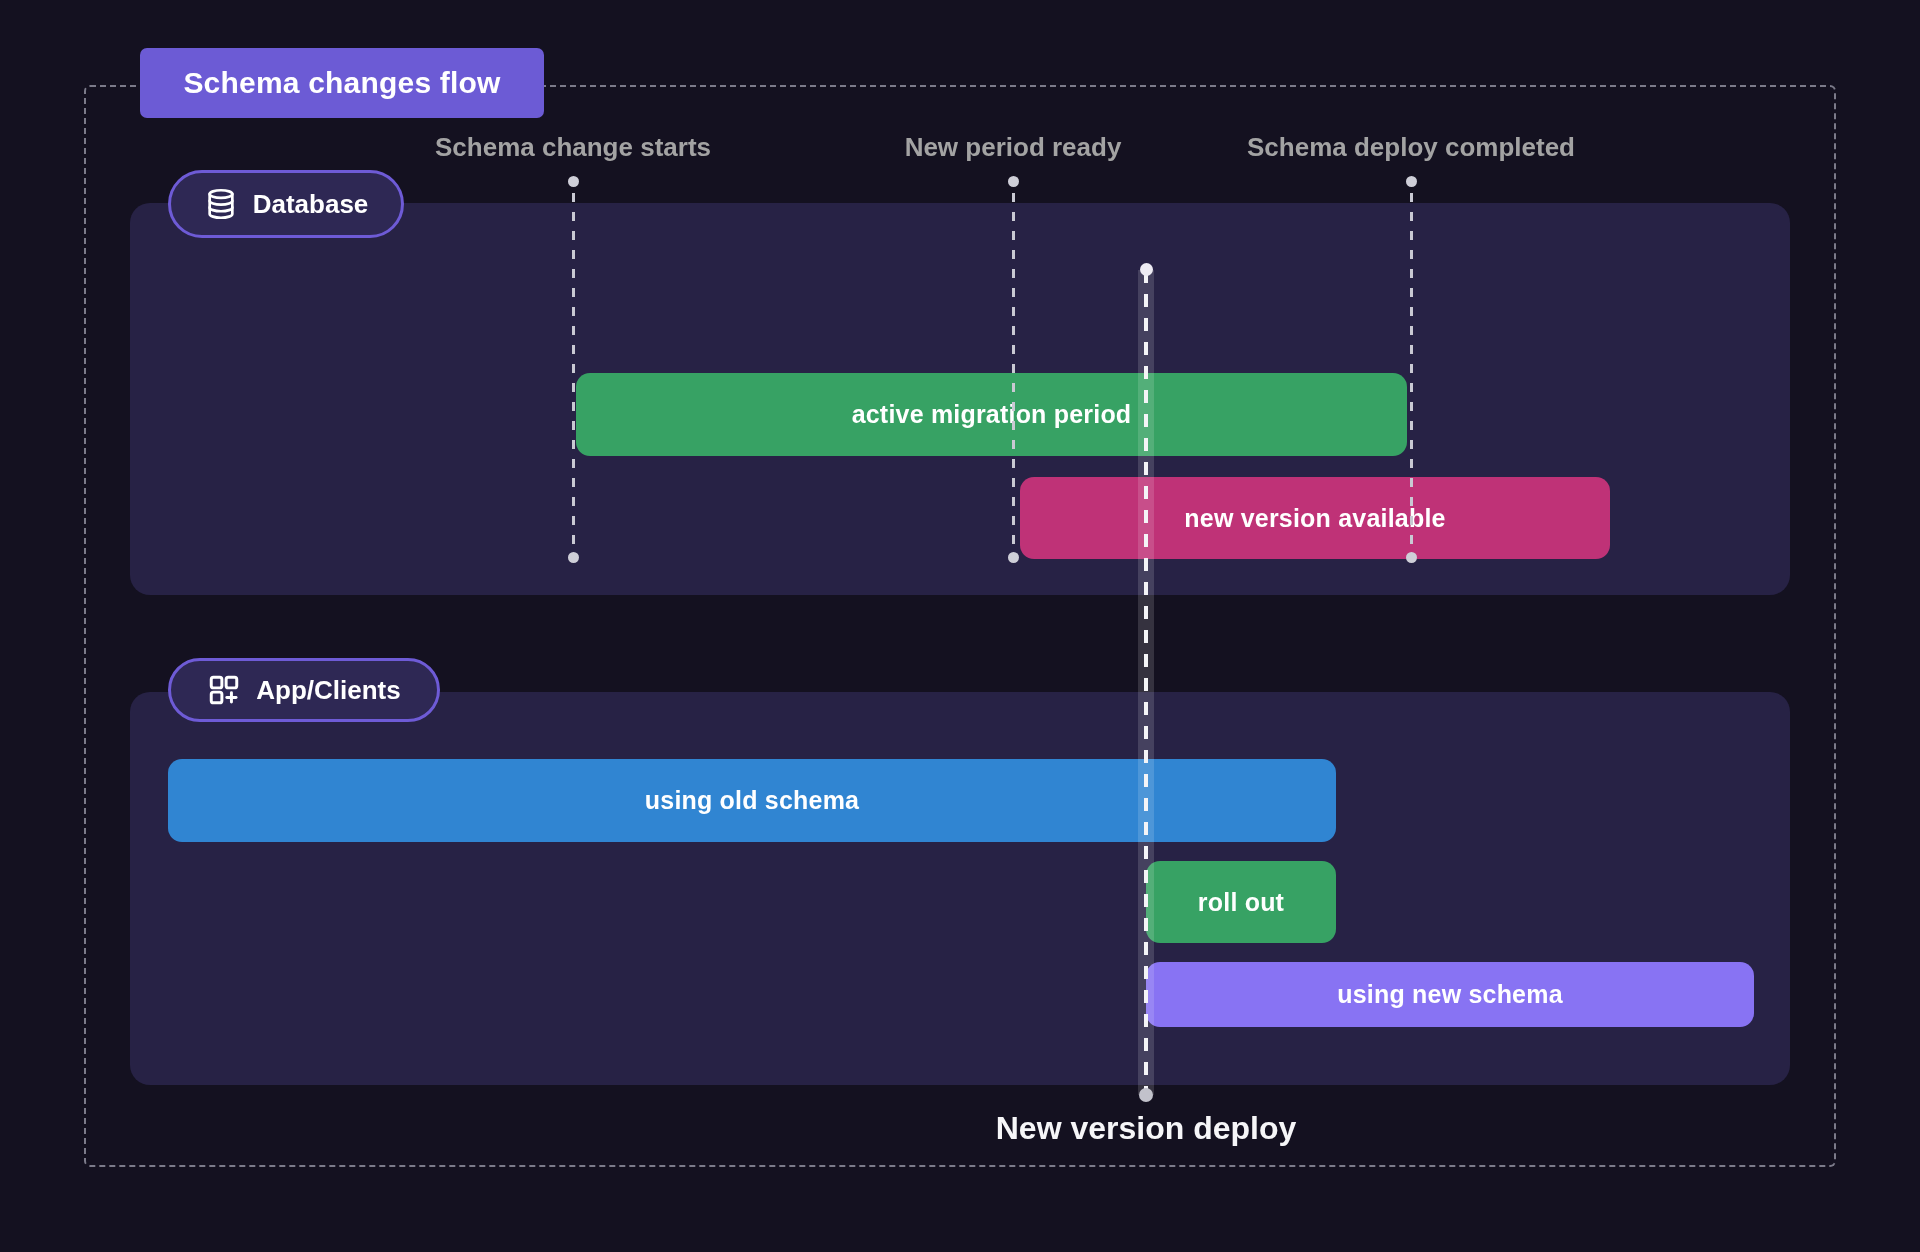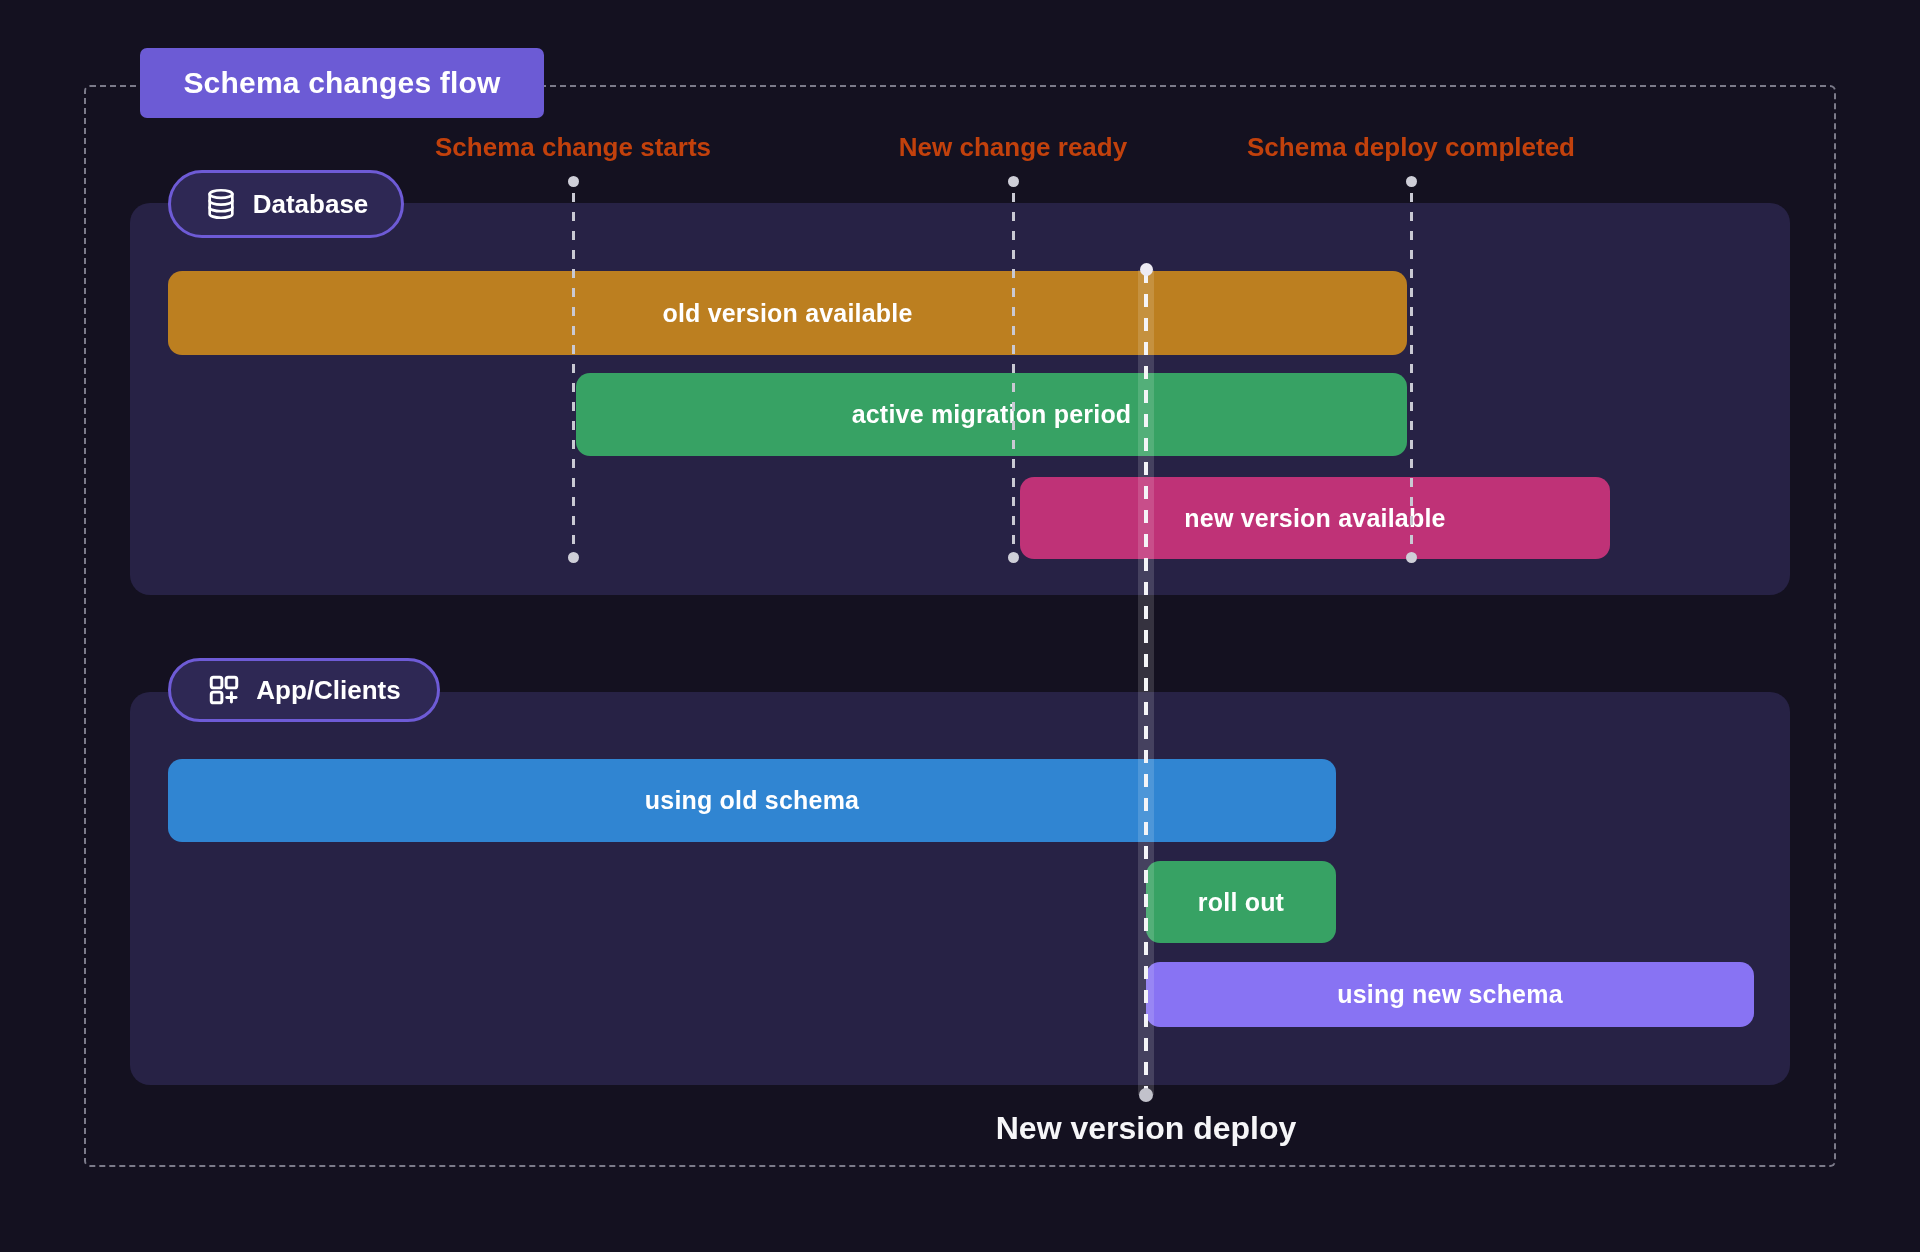--- a/index.html
+++ b/index.html
@@ -34,21 +34,21 @@
   .icon{width:34px;height:34px;stroke:#ffffff;fill:none;stroke-width:1.9;stroke-linecap:round;stroke-linejoin:round;}
   .bar{
     position:absolute;z-index:2;
     border-radius:14px;
     display:flex;align-items:center;justify-content:center;
   }
   .bar-label{color:#ffffff;font-size:25px;font-weight:700;letter-spacing:.2px;}
   .milestone{position:absolute;top:0;width:0;height:0;z-index:4;}
   .m-label{
     position:absolute;top:132px;left:0;transform:translateX(-50%);
-    white-space:nowrap;color:#c2410c;font-size:26px;font-weight:700;
+    white-space:nowrap;color:#a3a3a3;font-size:26px;font-weight:700;
   }
   .m-dot-top{position:absolute;top:176px;left:-5.5px;width:11px;height:11px;border-radius:50%;background:#cfcfd8;}
   .m-line{
     position:absolute;top:193px;left:-1.5px;width:3px;height:360px;
     background:repeating-linear-gradient(to bottom,#c9c9d3 0 9px,transparent 9px 19px);
   }
   .m-dot-bottom{position:absolute;top:552px;left:-5.5px;width:11px;height:11px;border-radius:50%;background:#cfcfd8;}
   .deploy{position:absolute;top:0;width:0;height:0;z-index:5;}
   .d-band{
     position:absolute;top:270px;left:-8px;width:16px;height:825px;
@@ -79,23 +79,20 @@
   <div class="panel" style="left: 130px; top: 203px; width: 1660px; height: 392px;"></div>
   <div class="pill" style="left: 168px; top: 170px; width: 236px; height: 68px;">
     <svg class="icon" viewBox="0 0 24 24">
       <ellipse cx="12" cy="5" rx="8" ry="2.7"></ellipse>
       <path d="M4 5v4.7c0 1.5 3.6 2.7 8 2.7s8-1.2 8-2.7V5"></path>
       <path d="M4 9.7v4.7c0 1.5 3.6 2.7 8 2.7s8-1.2 8-2.7V9.7"></path>
       <path d="M4 14.4V19c0 1.5 3.6 2.7 8 2.7s8-1.2 8-2.7v-4.6"></path>
     </svg>
     <span class="pill-label">Database</span>
   </div>
-  <div class="bar" style="left: 168px; top: 271px; width: 1239px; height: 84px; background-color: rgb(188, 127, 32);">
-    <span class="bar-label">old version available</span>
-  </div>
   <div class="bar" style="left: 576px; top: 373px; width: 831px; height: 83px; background-color: rgb(55, 162, 100);">
     <span class="bar-label">active migration period</span>
   </div>
   <div class="bar" style="left: 1020px; top: 477px; width: 590px; height: 82px; background-color: rgb(191, 50, 119);">
     <span class="bar-label">new version available</span>
   </div>
 
   <div class="panel" style="left: 130px; top: 692px; width: 1660px; height: 393px;"></div>
   <div class="pill" style="left: 168px; top: 658px; width: 272px; height: 64px;">
     <svg class="icon" viewBox="0 0 24 24" style="stroke-width:2.1">
@@ -117,21 +114,21 @@
     <span class="bar-label">using new schema</span>
   </div>
 
   <div class="milestone" style="left: 573px;">
     <div class="m-label">Schema change starts</div>
     <div class="m-dot-top"></div>
     <div class="m-line"></div>
     <div class="m-dot-bottom"></div>
   </div>
   <div class="milestone" style="left: 1013px;">
-    <div class="m-label">New change ready</div>
+    <div class="m-label">New period ready</div>
     <div class="m-dot-top"></div>
     <div class="m-line"></div>
     <div class="m-dot-bottom"></div>
   </div>
   <div class="milestone" style="left: 1411px;">
     <div class="m-label">Schema deploy completed</div>
     <div class="m-dot-top"></div>
     <div class="m-line"></div>
     <div class="m-dot-bottom"></div>
   </div>

